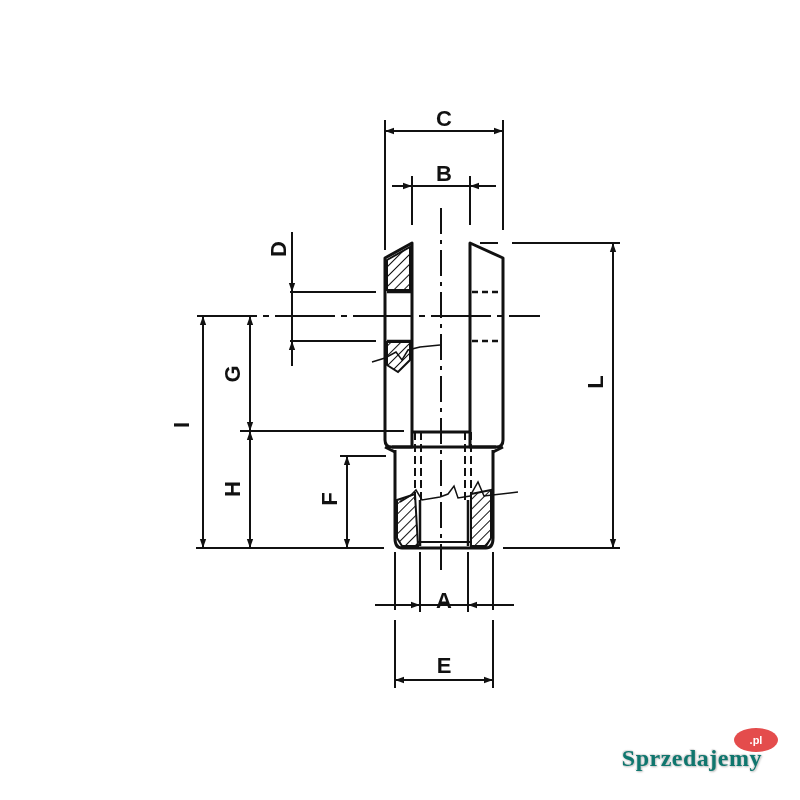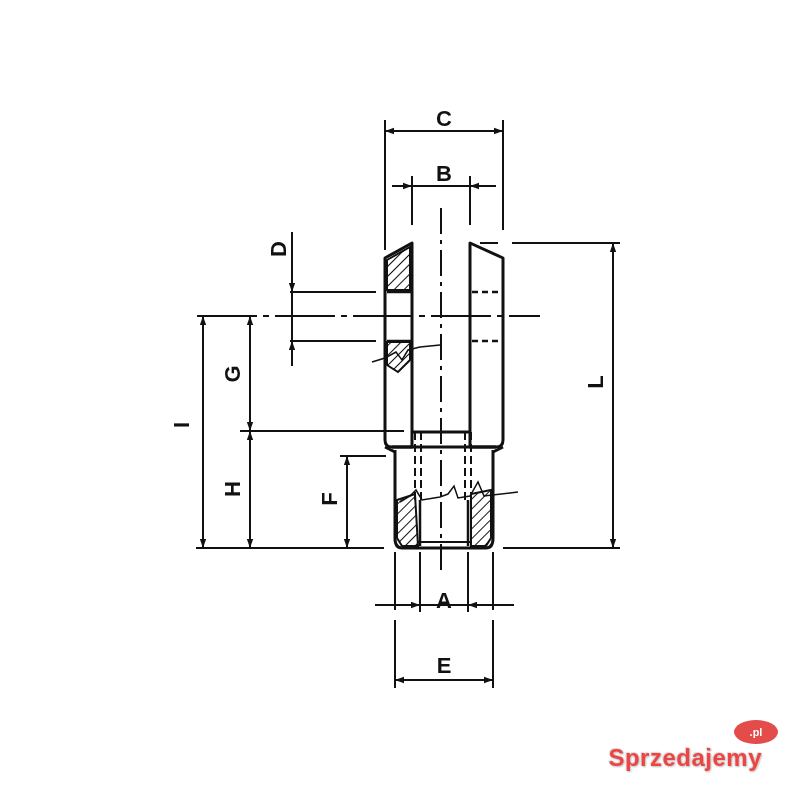--- a/index.html
+++ b/index.html
@@ -1,26 +1,26 @@
 <!DOCTYPE html>
 <html><head>
   <meta charset="utf-8">
   <style>
     html, body { margin: 0; padding: 0; background: #ffffff; }
     body { width: 800px; height: 800px; position: relative; overflow: hidden; }
     #drawing { position: absolute; left: 0; top: 0; width: 800px; height: 800px; }
     .dim-label { font-family: "Liberation Sans", sans-serif; font-weight: bold; font-size: 22px; fill: #111; }
     .watermark {
       position: absolute; right: 38px; bottom: 28px;
-      font-family: Liberation Sans, sans-serif; font-weight: bold; font-size: 24px;
-      color: #ef4444; letter-spacing: 0.5px;
+      font-family: Liberation Serif, serif; font-weight: bold; font-size: 24px;
+      color: #0f766e; letter-spacing: 0.5px;
       text-shadow: 0 0 2px #cfcfcf, 1px 1px 2px #bdbdbd, -1px -1px 1px #e0e0e0;
     }
     .wm-badge {
-      position: absolute; right: 22px; bottom: 56px; width: 44px; height: 24px;
+      position: absolute; right: 22px; bottom: 48px; width: 44px; height: 24px;
       border-radius: 50%; background: #e44c4c;
       font-family: "Liberation Sans", sans-serif; font-weight: bold; font-size: 11px; color: #fff;
       display: flex; align-items: center; justify-content: center;
     }
   </style>
 </head>
 <body>
 
 <svg id="drawing" viewBox="0 0 800 800" xmlns="http://www.w3.org/2000/svg">
   <defs>

